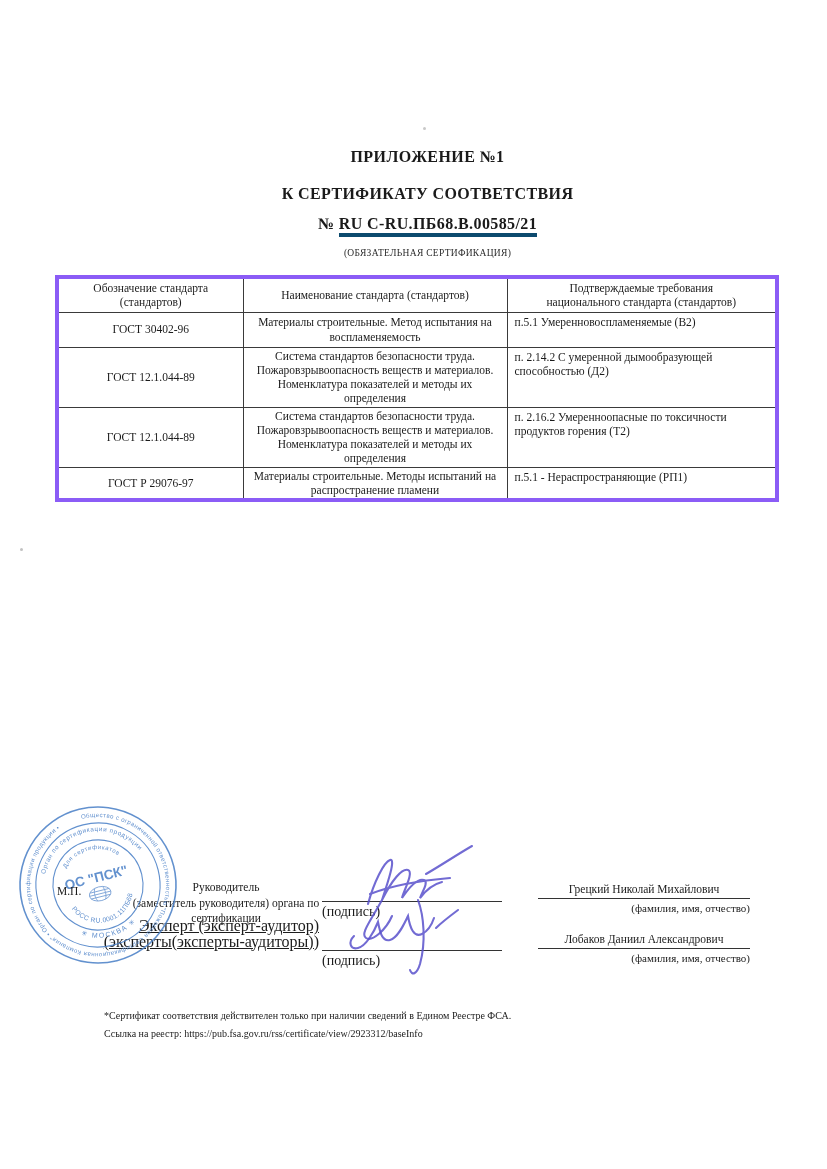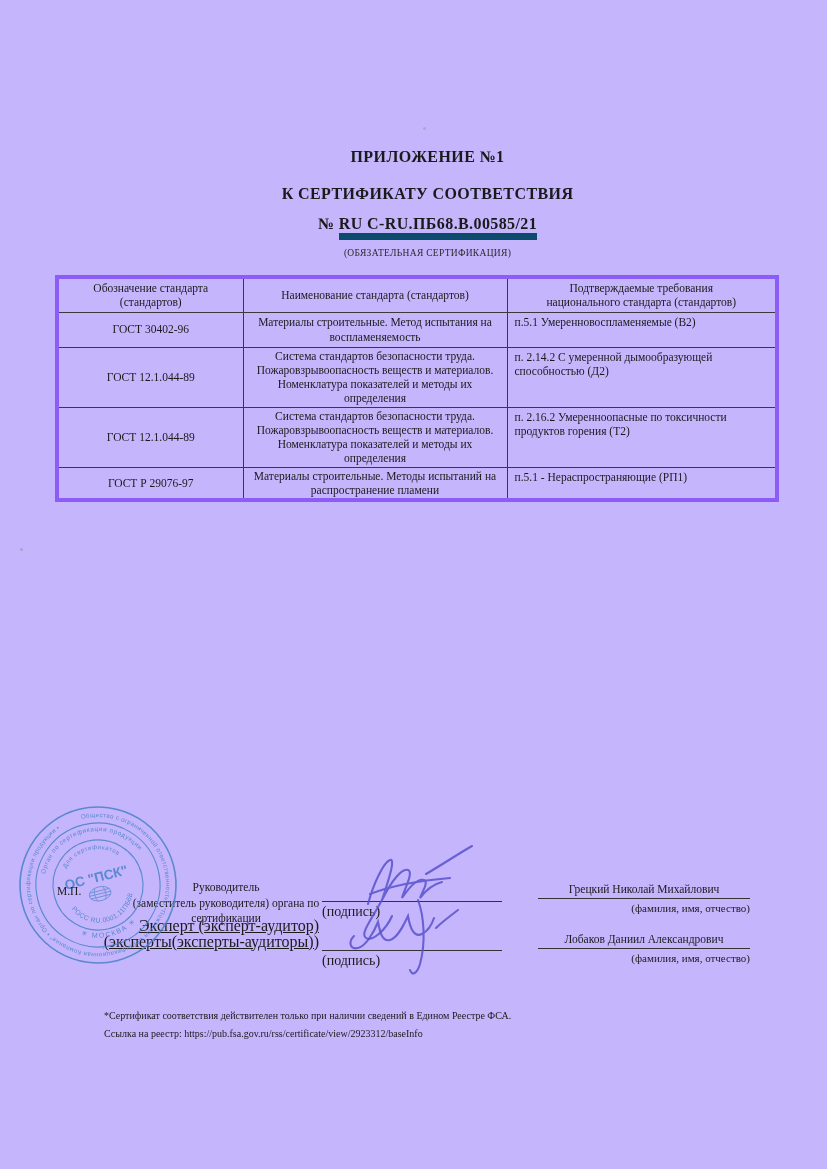--- a/index.html
+++ b/index.html
@@ -1,27 +1,27 @@
 <!DOCTYPE html>
 <html><head>
 <meta charset="utf-8">
 <style>
   * { margin:0; padding:0; box-sizing:border-box; }
   body { background:#e8e8e8; font-family:"Liberation Serif","DejaVu Serif",serif; }
   .page {
-    position:relative; width:827px; height:1169px; background:#c4b5fd;
+    position:relative; width:827px; height:1169px; background:#ffffff;
     overflow:hidden; color:#1c1c1c;padding-left:44px;
   }
   
   .title-block { position:absolute; left:14px; top:148px; width:827px; text-align:center; }
   .title-line { font-weight:bold; font-size:16px; letter-spacing:.4px; color:#1a1a1a; }
   .t1 { position:absolute; top:0; width:100%; }
   .t2 { position:absolute; top:37px; width:100%; }
   .t3 { position:absolute; top:67px; width:100%; }
-  .t3 .num-underline { border-bottom:7px solid #0c4a6e; padding-bottom:1px; }
+  .t3 .num-underline { border-bottom:4px solid #0c4a6e; padding-bottom:1px; }
   .t4 { position:absolute; top:100px; width:100%; font-size:9.5px; letter-spacing:.3px; color:#2a2a2a; }
   
   table.cert-table {
     position:absolute; left:55px; top:275px; width:720px;
     border-collapse:collapse; table-layout:fixed;
     font-size:11.5px; line-height:1.24; color:#1b1b1b;
   }
   .cert-table td, .cert-table th { border:1.4px solid #3a3a3a; }
   .cert-table { border:4px solid #8b5cf6; }
   .cert-table th { font-weight:normal; text-align:center; vertical-align:middle; padding:2px 4px; }

